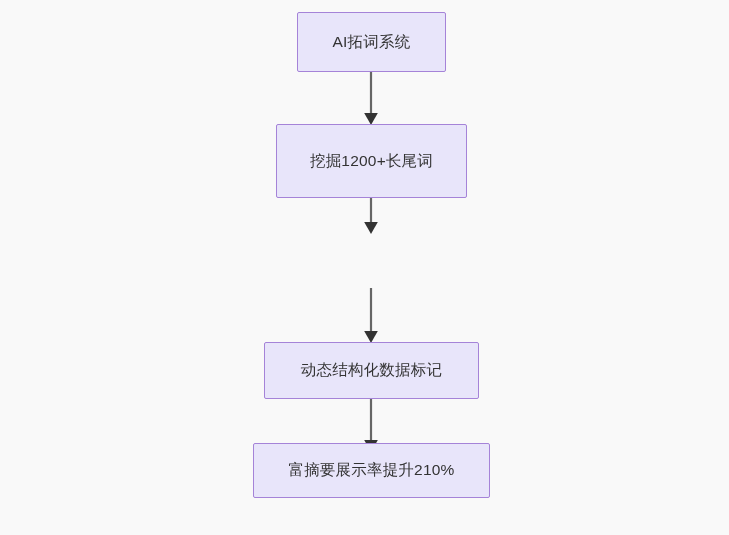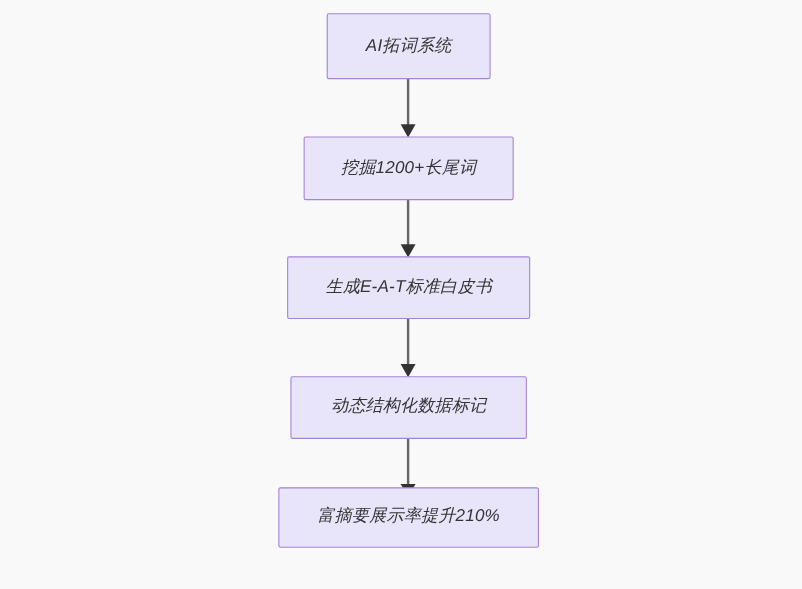--- a/index.html
+++ b/index.html
@@ -11,21 +11,20 @@
     width: 729px;
     height: 535px;
     background: #f9f9f9;
     font-family: "Liberation Sans", "DejaVu Sans", sans-serif;
     overflow: hidden;
   }
   #flow-canvas {
     position: relative;
     width: 729px;
     height: 535px;
-    font-style: italic;
   }
   .node {
     position: absolute;
     box-sizing: border-box;
     background: #e8e5fa;
     border: 1.6px solid #a583d8;
     border-radius: 2px;
     display: flex;
     align-items: center;
     justify-content: center;
@@ -78,27 +77,24 @@
     <svg width="26" height="58" viewBox="0 0 26 58" aria-hidden="true">
       <line x1="13" y1="0" x2="13" y2="47" stroke="#666666" stroke-width="2.2"></line>
       <polygon points="13,55 6.2,43 19.8,43" fill="#333333"></polygon>
     </svg>
   </div>
 
   <div class="node" style="left:297px; top:12px; width:149px; height:60px;">
     <span class="node-label">AI拓词系统</span>
   </div>
 
-  <div class="node" style="left:276px; top:124px; width:191px; height:58px;">
+  <div class="node" style="left:276px; top:124px; width:191px; height:74px;">
     <span class="node-label">挖掘1200+长尾词</span>
   </div>
 
-  <div class="node" style="left:261px; top:233px; width:221px; height:57px;">
-    <span class="node-label">生成E-A-T标准白皮书</span>
-  </div>
 
   <div class="node" style="left:264px; top:342px; width:215px; height:57px;text-align:right;">
     <span class="node-label">动态结构化数据标记</span>
   </div>
 
   <div class="node" style="left:253px; top:443px; width:237px; height:55px;">
     <span class="node-label">富摘要展示率提升210%</span>
   </div>
 
 </div>

